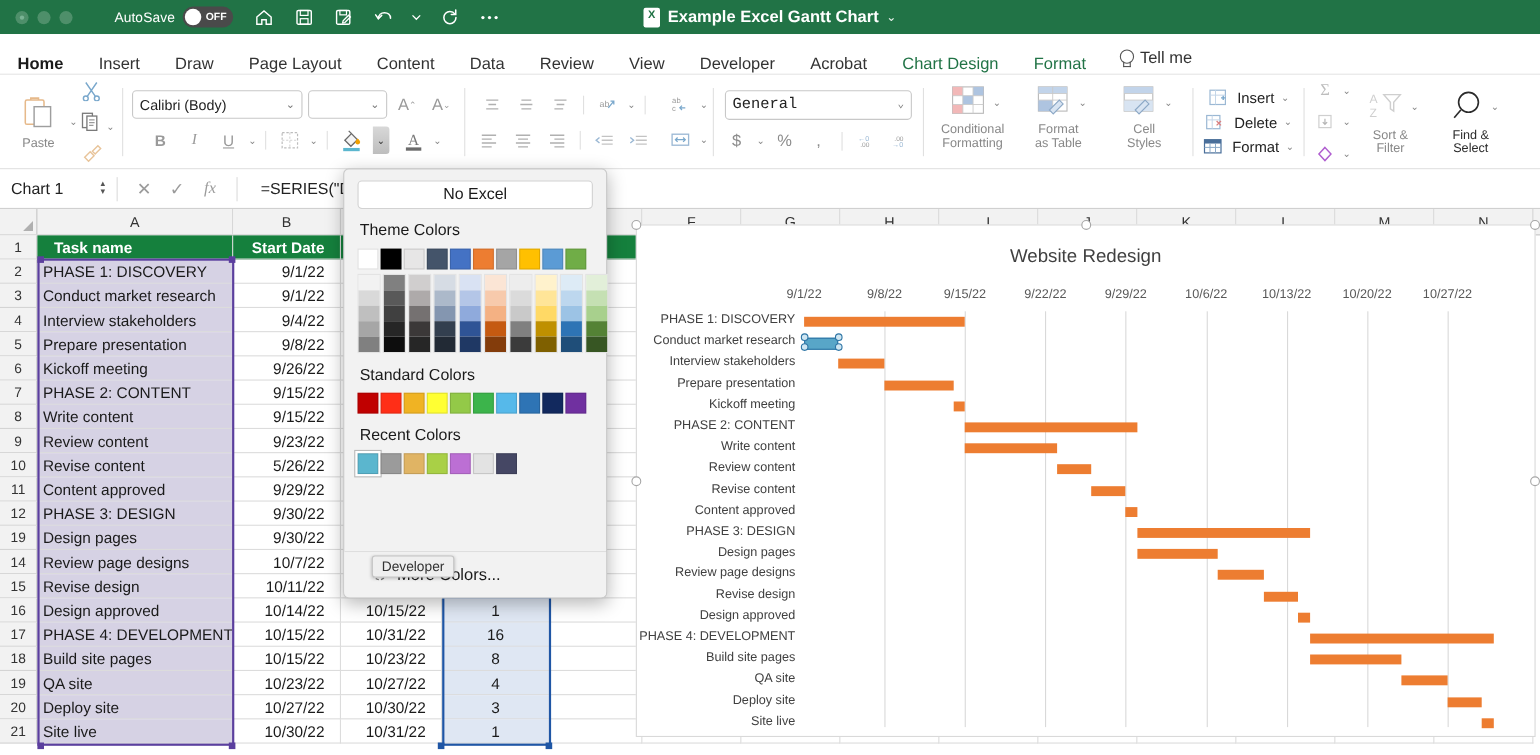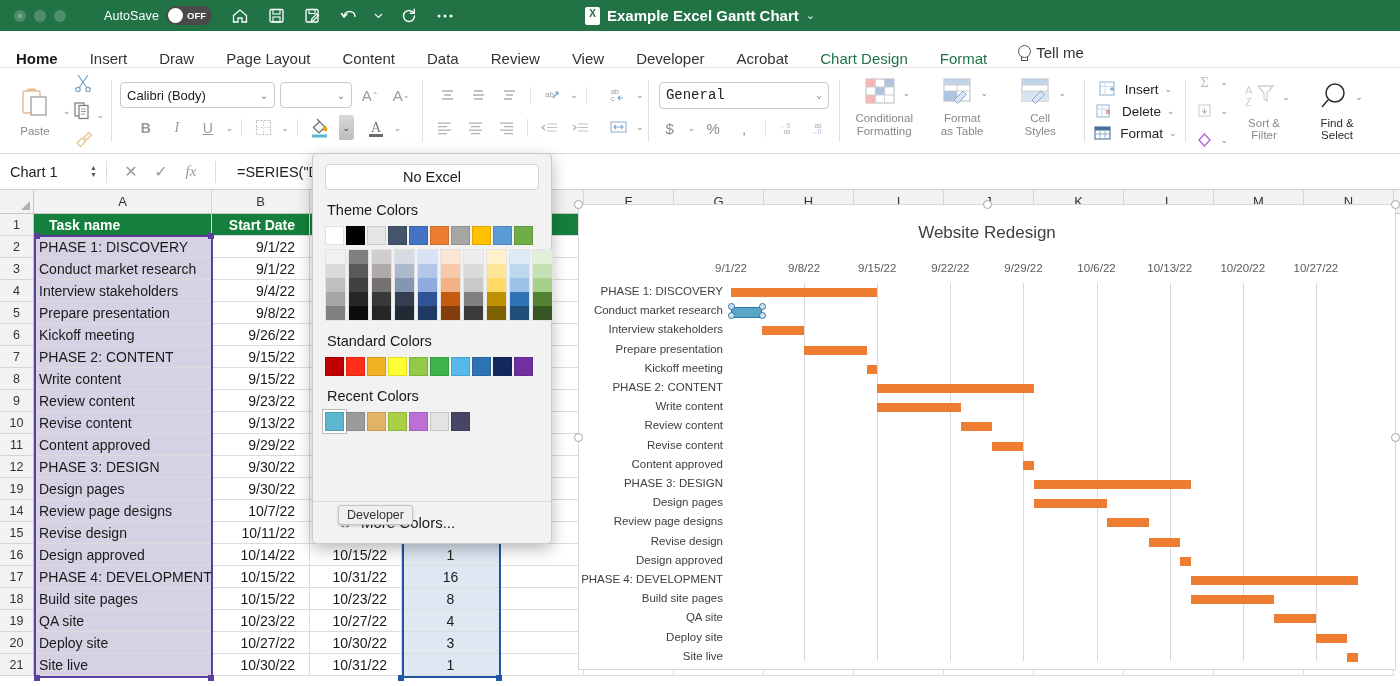--- a/index.html
+++ b/index.html
@@ -853,21 +853,21 @@
             <div class="cell" style="width: 90px;"></div>
             <div class="cell" style="width: 90px;"></div>
             <div class="cell" style="width: 90px;"></div>
             <div class="cell" style="width: 90px;"></div>
             <div class="cell" style="width: 90px;"></div>
             <div class="cell" style="width: 90px;"></div>
             <div class="cell" style="width: 90px;"></div>
           </div>
           <div class="row">
             <div class="cell selA" style="width: 178px;">Revise content</div>
-            <div class="cell right" style="width: 98px;">9/13/22</div>
+            <div class="cell right" style="width: 98px;">5/26/22</div>
             <div class="cell right" style="width: 92px;"></div>
             <div class="cell ctr" style="width: 98px;"></div>
             <div class="cell" style="width: 84px;"></div>
             <div class="cell" style="width: 90px;"></div>
             <div class="cell" style="width: 90px;"></div>
             <div class="cell" style="width: 90px;"></div>
             <div class="cell" style="width: 90px;"></div>
             <div class="cell" style="width: 90px;"></div>
             <div class="cell" style="width: 90px;"></div>
             <div class="cell" style="width: 90px;"></div>

